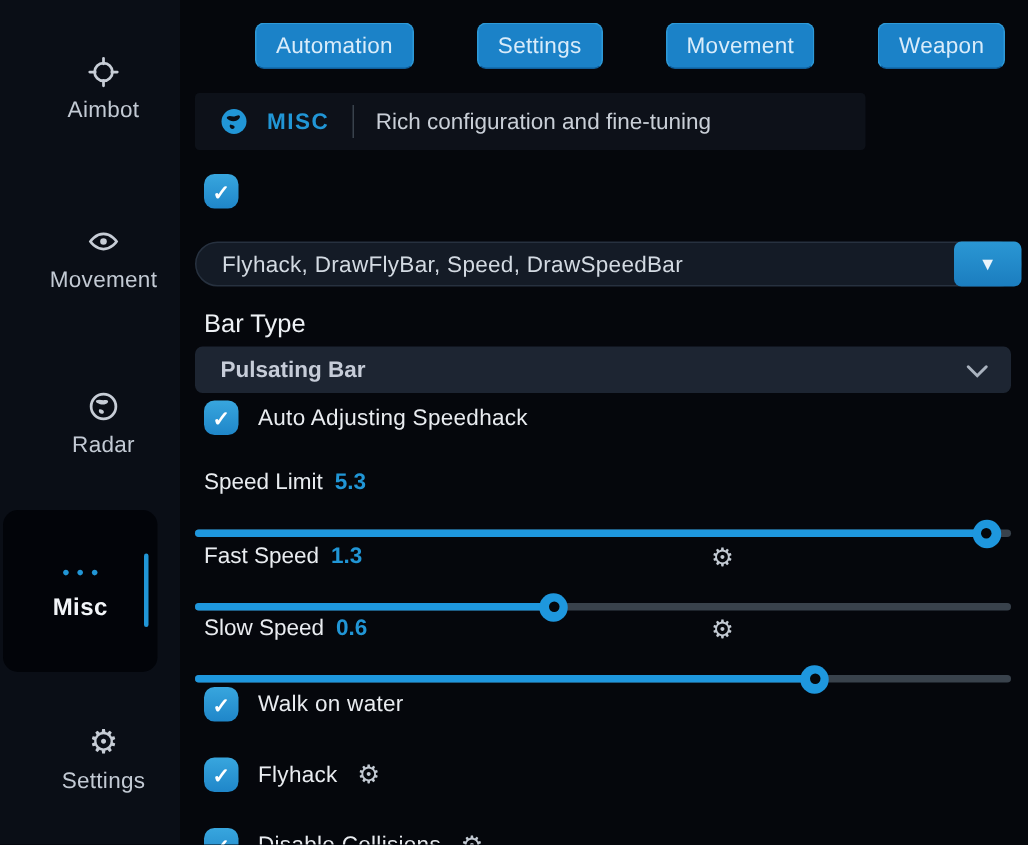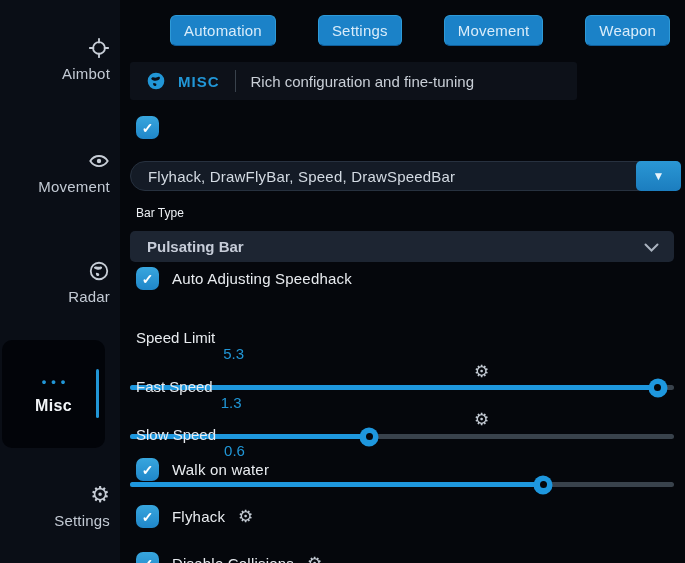--- a/index.html
+++ b/index.html
@@ -6,21 +6,21 @@
   body{
     width:685px;height:563px;overflow:hidden;position:relative;
     background:#05070c;
     font-family:"Liberation Sans", sans-serif;
     -webkit-font-smoothing:antialiased;
   }
   .app{position:absolute;inset:0;}
 
   
   .sidebar{position:absolute;left:0;top:0;width:120px;height:563px;background:#0a0e16;}
-  .side-item{position:absolute;left:4px;width:106px;display:flex;flex-direction:column;align-items:flex-end;gap:5px;cursor:pointer;}
+  .side-item{position:absolute;left:16px;width:106px;display:flex;flex-direction:column;align-items:center;gap:5px;cursor:pointer;}
   .side-icon{height:24px;display:flex;align-items:center;justify-content:center;color:#c7cdd6;}
   .side-label{font-size:15px;color:#c3cad4;letter-spacing:.2px;}
   .misc-card{
     position:absolute;left:2px;top:340px;width:103px;height:108px;
     background:#020409;border-radius:10px;
     display:flex;flex-direction:column;align-items:center;justify-content:center;gap:8px;cursor:pointer;
   }
   .dots{color:var(--accent,#2196d6);font-size:13px;font-weight:bold;letter-spacing:5px;margin-left:5px;}
   .misc-label{color:#f2f5f8;font-size:16px;font-weight:bold;letter-spacing:.3px;}
   .accent-bar{position:absolute;right:6px;top:29px;width:3px;height:49px;background:var(--accent,#2196d6);border-radius:2px;}
@@ -58,32 +58,32 @@
     display:flex;align-items:center;cursor:pointer;
   }
   .mselect-text{color:#d3dae2;font-size:15px;padding-left:17px;letter-spacing:.2px;}
   .mselect-btn{
     position:absolute;right:-1px;top:-1px;bottom:-1px;width:45px;border:none;
     background:linear-gradient(180deg,#2a97d4,#1b7dbf);
     border-radius:5px;display:flex;align-items:center;justify-content:center;cursor:pointer;
   }
   .mselect-btn .tri{color:#eaf4fb;font-size:12px;}
 
-  .field-label{position:absolute;left:136px;color:#eef1f5;font-size:12px;}
+  .field-label{position:absolute;left:136px;color:#eef1f5;font-size:17px;}
   .select{
     position:absolute;left:130px;top:231px;width:544px;height:31px;
     background:#1d2532;border-radius:5px;display:flex;align-items:center;cursor:pointer;
   }
   .select-text{color:#c6ccd8;font-size:15px;font-weight:bold;padding-left:17px;}
   .select-chevron{position:absolute;right:15px;top:12px;display:flex;}
 
   .slider-row{position:absolute;left:130px;width:544px;}
   .slider-head{display:flex;align-items:center;gap:8px;padding-left:6px;}
   .s-label{color:#e9ecf0;font-size:15px;}
-  .s-value{color:var(--accent,#2196d6);font-size:15px;font-weight:normal;margin-top:32px;}
+  .s-value{color:var(--accent,#2196d6);font-size:15px;font-weight:bold;}
   .row-gear{position:absolute;left:344px;top:-1px;color:#c3cad3;font-size:17px;cursor:pointer;}
   .track{position:relative;margin-top:23px;height:5px;border-radius:3px;background:var(--slider-rest,#39424c);cursor:pointer;}
   .fill{position:absolute;left:0;top:0;bottom:0;width:var(--pct,50%);background:var(--slider-fill,#1e97de);border-radius:3px;}
   .handle{
     position:absolute;top:50%;left:var(--pct,50%);transform:translate(-50%,-50%);
     width:19px;height:19px;border-radius:50%;background:var(--slider-fill,#1e97de);cursor:grab;
   }
   .handle::after{
     content:"";position:absolute;left:50%;top:50%;transform:translate(-50%,-50%);
     width:7px;height:7px;border-radius:50%;background:#05070c;

